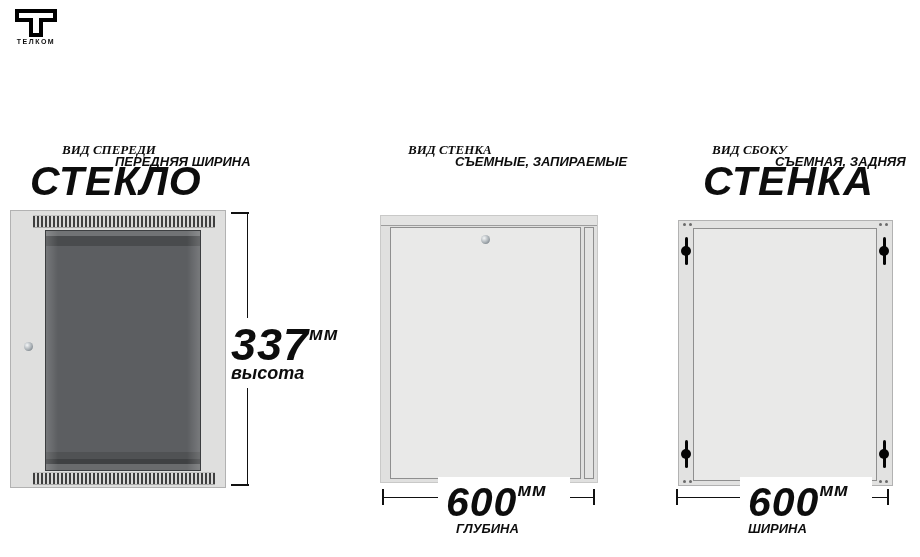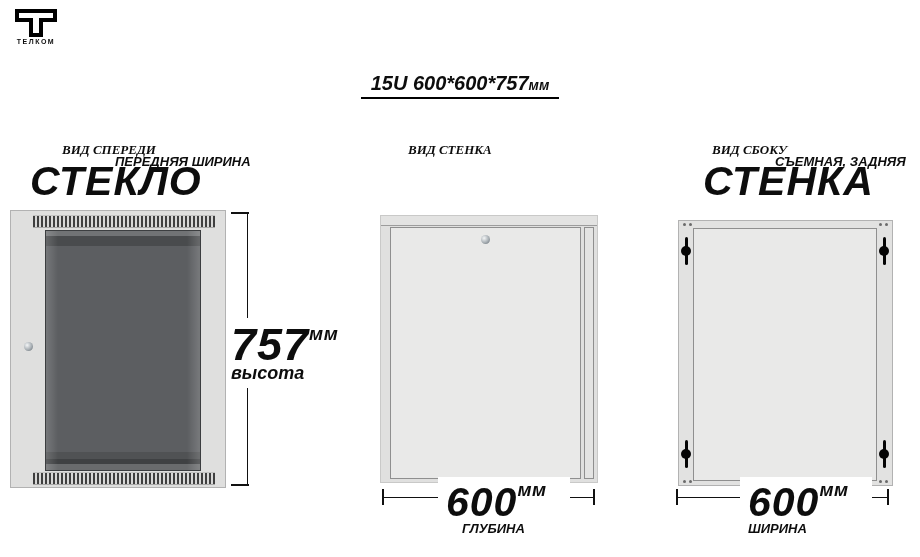--- a/index.html
+++ b/index.html
@@ -63,63 +63,61 @@
 <div id="page">
 
   <div id="logo" class="abs">
     <svg width="44" height="30" viewBox="0 0 44 30">
       <path d="M3 3 H41 V12 H27 V27 H17 V12 H3 Z" fill="#fff" stroke="#000" stroke-width="4"></path>
     </svg>
   </div>
   <div id="brand" class="abs">ТЕЛКОМ</div>
 
 
-  <div id="subtitle-wrap" class="abs">
-    <span id="subtitle"><span>15U 600*600*757</span><span class="unit">мм</span></span>
-  </div>
 
   <div class="abs view-label" style="left:62px;top:142px;">ВИД СПЕРЕДИ</div>
   <div class="abs feature-label" style="left:115px;top:154px;">ПЕРЕДНЯЯ ШИРИНА</div>
   <div class="abs big-label" style="left:30px;top:161px;">СТЕКЛО</div>
 
   <div class="abs view-label" style="left:408px;top:142px;">ВИД СТЕНКА</div>
+  <div class="abs feature-label" style="left:455px;top:154px;">СЪЕМНЫЕ, ЗАПИРАЕМЫЕ</div>
 
   <div class="abs view-label" style="left:712px;top:142px;">ВИД СБОКУ</div>
   <div class="abs feature-label" style="left:775px;top:154px;">СЪЕМНАЯ, ЗАДНЯЯ</div>
   <div class="abs big-label" style="left:703px;top:161px;">СТЕНКА</div>
 
   <div class="abs cab" style="left:10px;top:210px;width:216px;height:278px;">
     <div class="abs vents" style="left:22px;top:4px;width:182px;height:13px;"></div>
     <div class="abs glass-door" style="left:34px;top:19px;width:156px;height:241px;"></div>
     <div class="abs lock" style="left:13px;top:131px;"></div>
     <div class="abs vents" style="left:22px;top:261px;width:182px;height:13px;"></div>
   </div>
 
   <div class="abs dim-line" style="left:231px;top:212px;width:18px;height:2px;"></div>
   <div class="abs dim-line" style="left:247px;top:213px;width:1px;height:273px;"></div>
   <div class="abs dim-line" style="left:231px;top:484px;width:18px;height:2px;"></div>
   <div class="abs dim-text" style="left:231px;top:318px;width:114px;padding:4px 0;">
-    <span class="dim-value">757</span><span class="dim-unit">мм</span>
+    <span class="dim-value">337</span><span class="dim-unit">мм</span>
     <div class="dim-axis">высота</div>
   </div>
 
   <div class="abs" style="left:380px;top:215px;width:218px;height:268px;background:#e0e0df;
        border:1px solid #c9c9c8;box-sizing:border-box;">
     <div class="abs top-strip" style="left:0;top:0;width:216px;height:10px;"></div>
     <div class="abs panel" style="left:9px;top:11px;width:191px;height:252px;"></div>
     <div class="abs panel" style="left:203px;top:11px;width:10px;height:252px;background:#e4e4e3;"></div>
     <div class="abs lock" style="left:100px;top:19px;"></div>
   </div>
 
   <div class="abs dim-line" style="left:382px;top:489px;width:2px;height:16px;"></div>
   <div class="abs dim-line" style="left:382px;top:497px;width:213px;height:1px;"></div>
   <div class="abs dim-line" style="left:593px;top:489px;width:2px;height:16px;"></div>
   <div class="abs dim-text" style="left:438px;top:477px;width:124px;padding:2px 0 2px 8px;">
     <span class="dim-value dim-value-sm">600</span><span class="dim-unit">мм</span>
-    <div class="dim-axis dim-axis-sm" style="margin-left:16px;">ГЛУБИНА</div>
+    <div class="dim-axis dim-axis-sm" style="margin-left:10px;">ГЛУБИНА</div>
   </div>
 
   <div class="abs cab" style="left:678px;top:220px;width:215px;height:266px;background:#e2e2e1;">
     <div class="abs panel" style="left:14px;top:7px;width:184px;height:253px;"></div>
 
     <div class="abs keyhole" style="left:1px;top:16px;">
       <div class="stem"></div>
         <div class="bulge"></div>
       </div>
     <div class="abs keyhole" style="left:199px;top:16px;">

